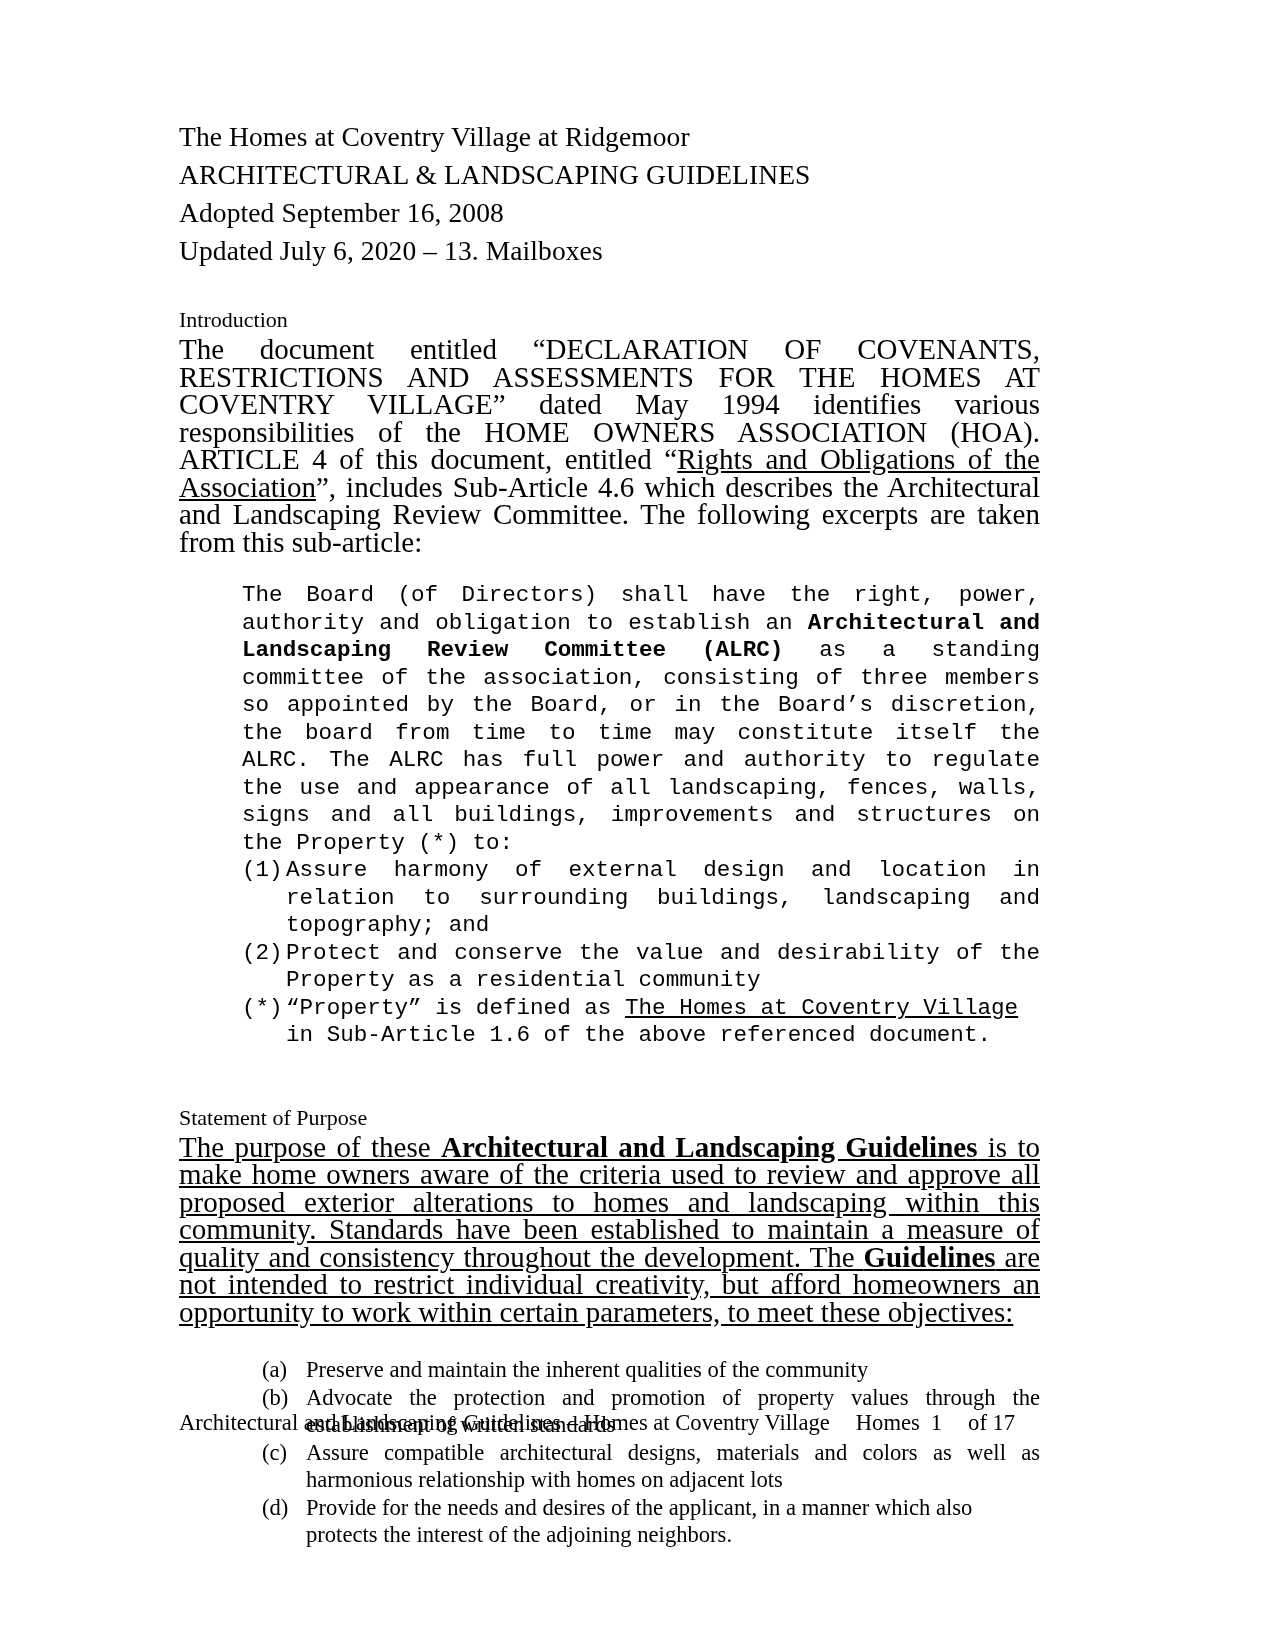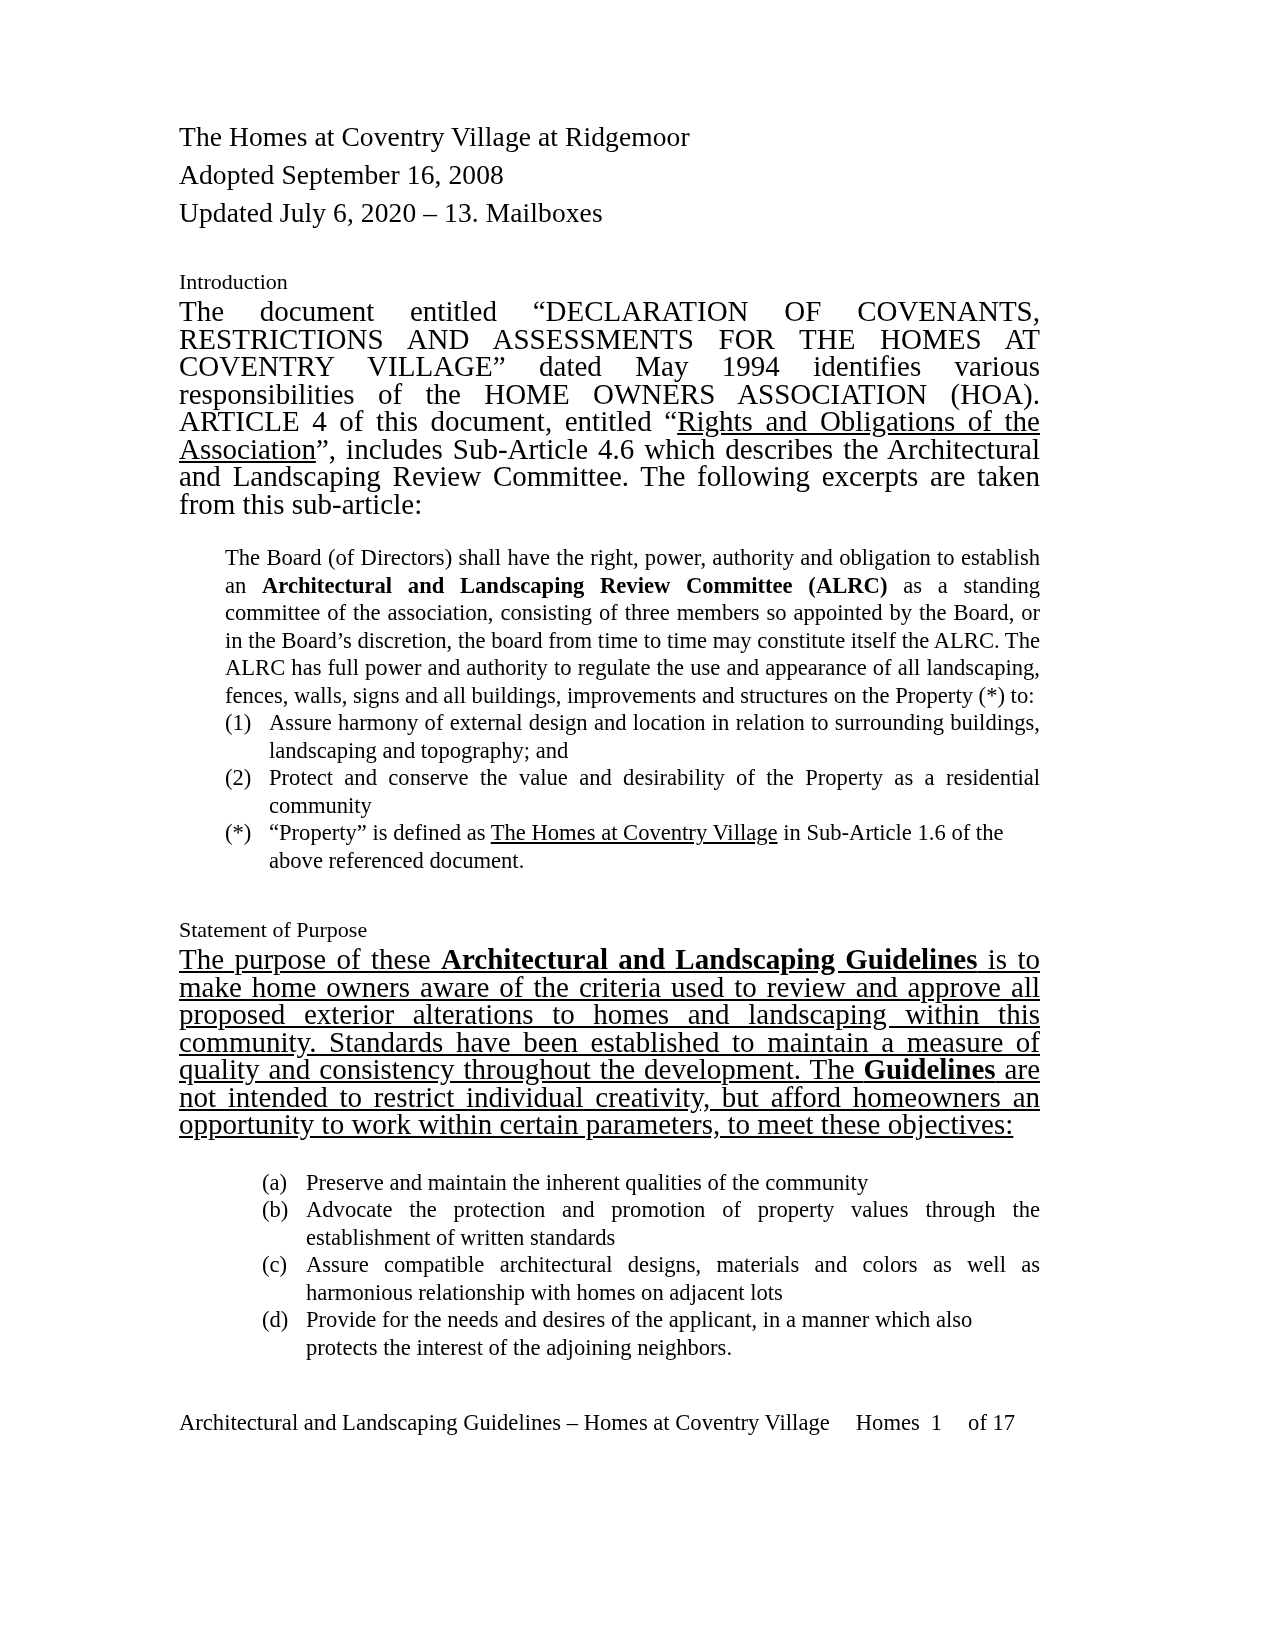--- a/index.html
+++ b/index.html
@@ -36,41 +36,42 @@
 
   
   h2.section-heading {
     font-size: 22px;
     font-weight: normal;
     line-height: 32px;
     margin: 0;
     padding: 0;
   }
   .sec-intro-wrap { margin-top: 34px; }
-  .sec-purpose-wrap { margin-top: 40px; }
+  .sec-purpose-wrap { margin-top: 52px; }
 
   
   p.body-par {
     font-size: 29px;
     line-height: 27.5px;
     text-align: justify;
     text-justify: inter-word;
     margin: 0;
     padding: 0;
     hyphens: none;
   }
   .par-intro { margin-top: 28px; }
   .par-purpose { margin-top: 30px; text-decoration: underline; }
 
   
   .quote-block {
-    margin-left: 46px;
+    margin-left: 63px;
     margin-top: 26px;
     font-size: 22.6px;
     line-height: 27.5px;
+    font-family: Liberation Mono, monospace;
   }
   .quote-block p.quote-par {
     margin: 0;
     padding: 0;
     text-align: justify;
     text-justify: inter-word;
   }
 
   
   .marker-list {
@@ -124,20 +125,21 @@
   .footer .pgspace { display: inline-block; width: 26px; }
   .footer .pgspace-sm { display: inline-block; width: 11px; }
 </style>
 </head>
 <body>
 
 <div class="page">
 
   <div class="title-block">
     <div class="title-line">The Homes at Coventry Village at Ridgemoor</div>
+    <div class="title-line">ARCHITECTURAL &amp; LANDSCAPING GUIDELINES</div>
     <div class="title-line">Adopted September 16, 2008</div>
     <div class="title-line">Updated July 6, 2020 – 13. Mailboxes</div>
   </div>
 
   <div class="sec-intro-wrap">
     <h2 class="section-heading">Introduction</h2>
 
     <p class="body-par par-intro"><span>The document entitled “DECLARATION OF COVENANTS, RESTRICTIONS AND ASSESSMENTS FOR THE HOMES AT COVENTRY VILLAGE” dated May 1994 identifies various responsibilities of the HOME OWNERS ASSOCIATION (HOA). ARTICLE 4 of this document, entitled “</span><span class="u">Rights and Obligations of the Association</span><span>”, includes Sub-Article 4.6 which describes the Architectural and Landscaping Review Committee. The following excerpts are taken from this sub-article:</span></p>
 
     <div class="quote-block">

